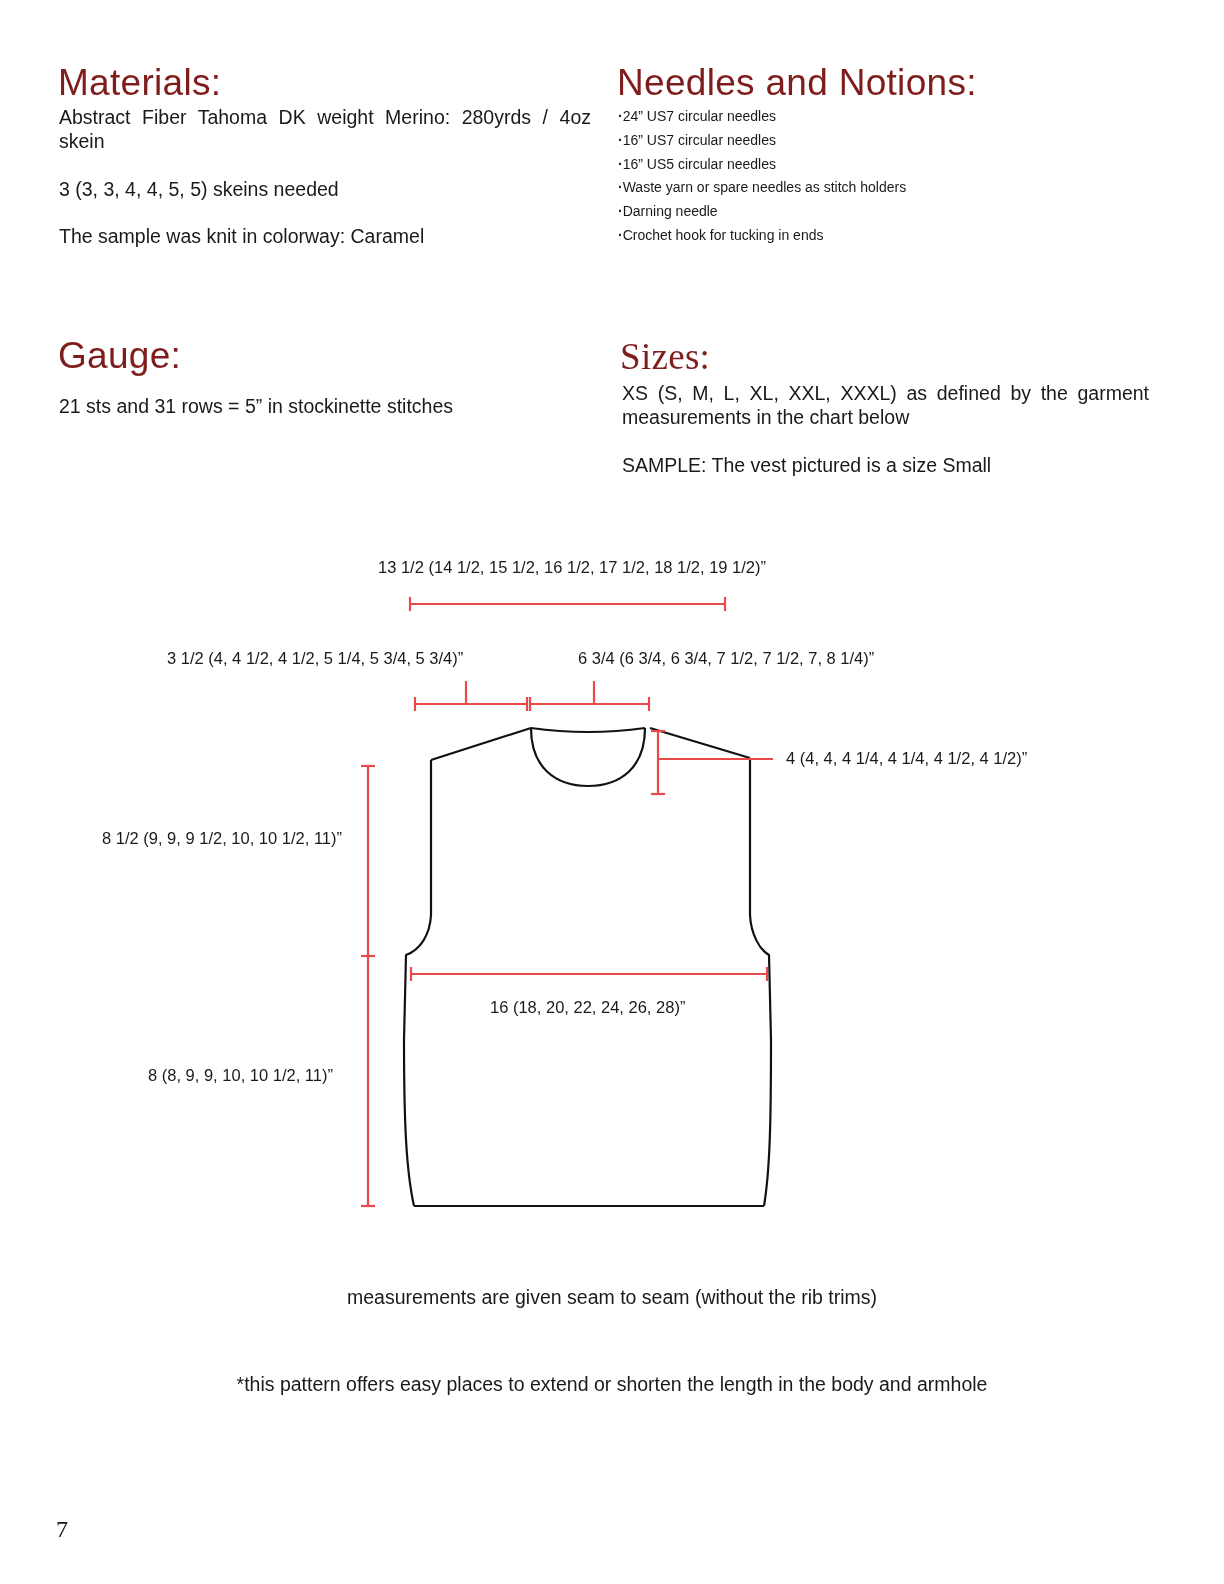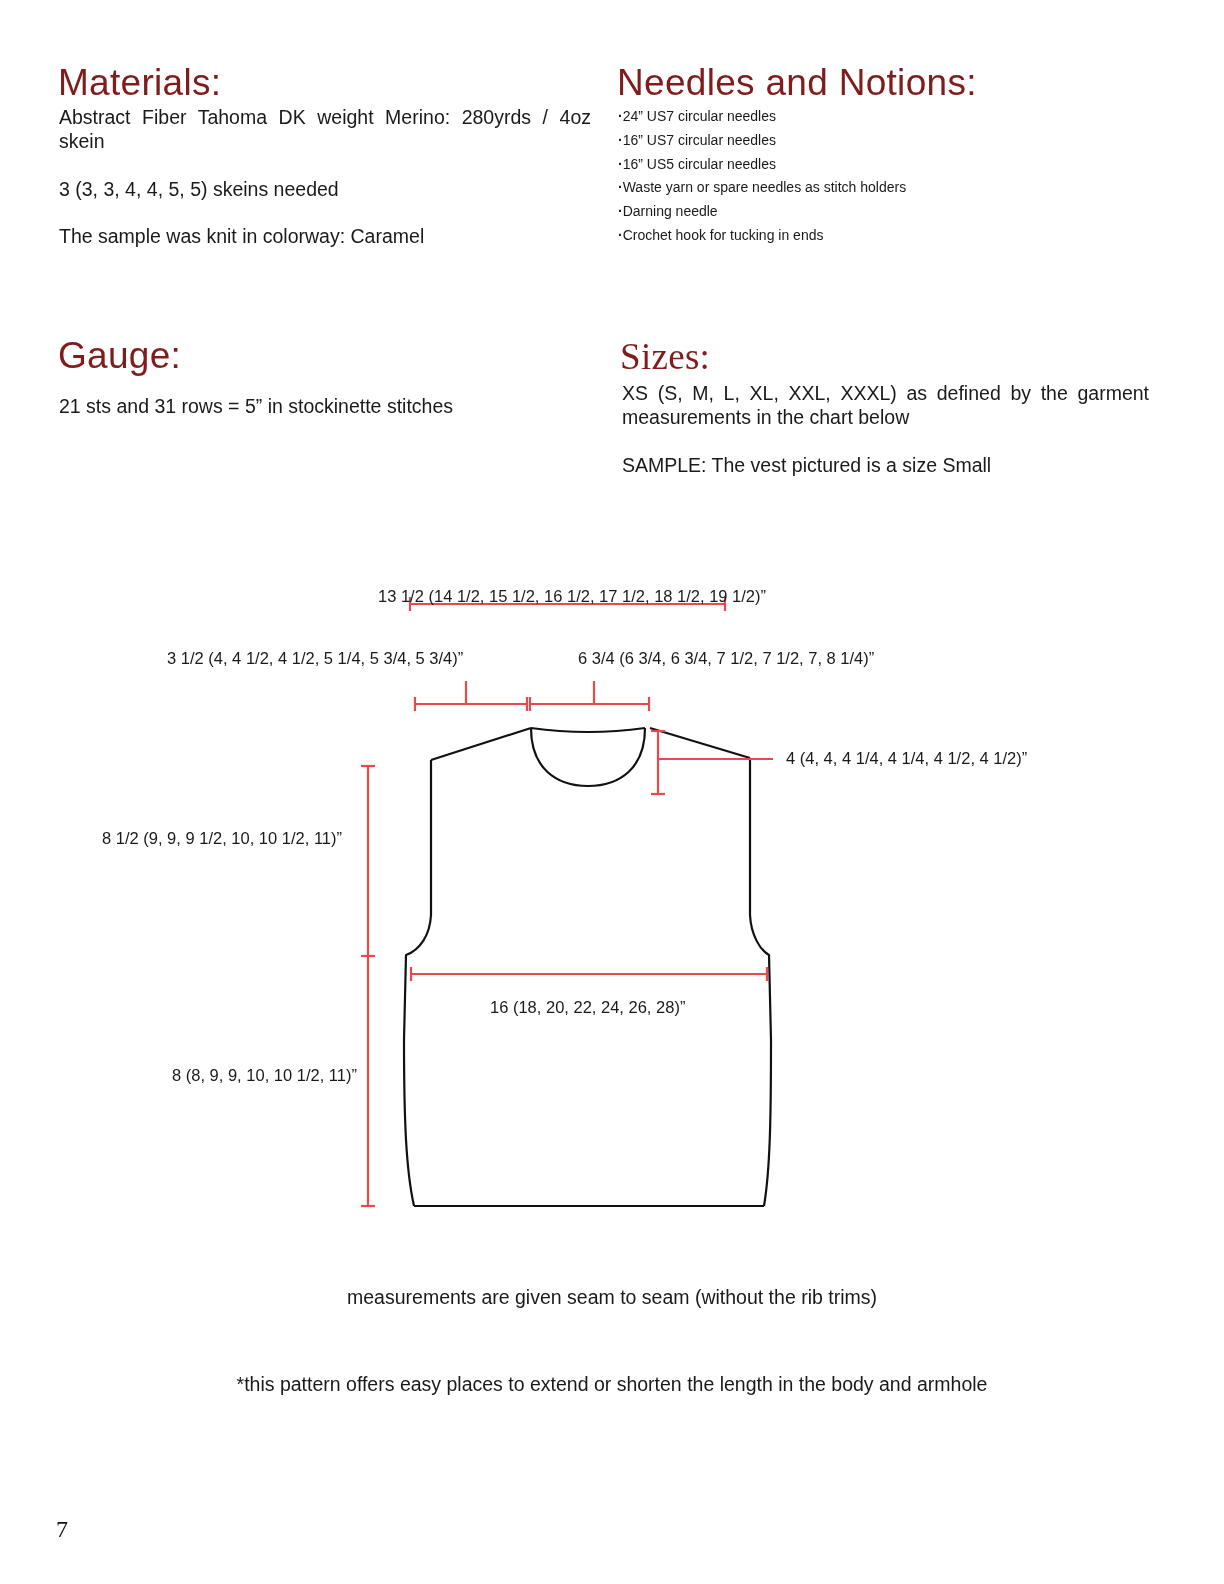--- a/index.html
+++ b/index.html
@@ -102,24 +102,24 @@
     </g>
 
     <g>
       <line x1="411" y1="974" x2="767" y2="974"></line>
       <line x1="411" y1="967" x2="411" y2="981"></line>
       <line x1="767" y1="967" x2="767" y2="981"></line>
     </g>
   </g>
 </svg>
 
-<div class="lbl" style="left:378px; top:558px;margin-top:29px;">13 1/2 (14 1/2, 15 1/2, 16 1/2, 17 1/2, 18 1/2, 19 1/2)”</div>
+<div class="lbl" style="left:378px; top:558px;">13 1/2 (14 1/2, 15 1/2, 16 1/2, 17 1/2, 18 1/2, 19 1/2)”</div>
 <div class="lbl" style="left:167px; top:649px;">3 1/2 (4, 4 1/2, 4 1/2, 5 1/4, 5 3/4, 5 3/4)”</div>
 <div class="lbl" style="left:578px; top:649px;">6 3/4 (6 3/4, 6 3/4, 7 1/2, 7 1/2, 7, 8 1/4)”</div>
 <div class="lbl" style="left:786px; top:749px;">4 (4, 4, 4 1/4, 4 1/4, 4 1/2, 4 1/2)”</div>
 <div class="lbl" style="left:102px; top:829px;">8 1/2 (9, 9, 9 1/2, 10, 10 1/2, 11)”</div>
 <div class="lbl" style="left:490px; top:998px;">16 (18, 20, 22, 24, 26, 28)”</div>
-<div class="lbl" style="left:172px; top:1066px;text-align:right;">8 (8, 9, 9, 10, 10 1/2, 11)”</div>
+<div class="lbl" style="left:148px; top:1066px;text-align:right;">8 (8, 9, 9, 10, 10 1/2, 11)”</div>
 
 <div class="note" style="top:1286px;">measurements are given seam to seam (without the rib trims)</div>
 <div class="note" style="top:1333px;margin-top:40px;">*this pattern offers easy places to extend or shorten the length in the body and armhole</div>
 
 <div class="pagenum">7</div>
 
 </body></html>

